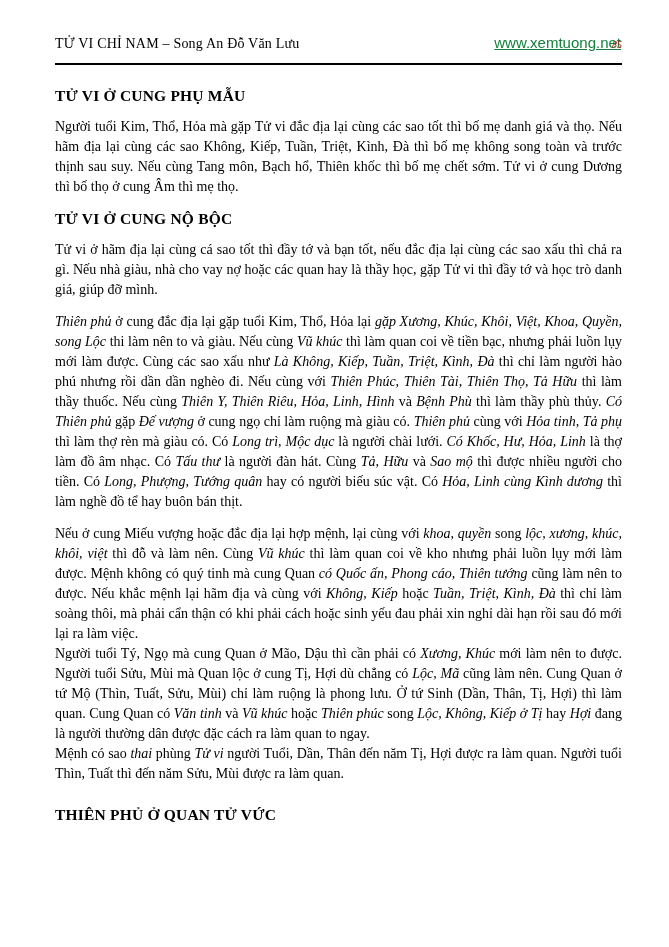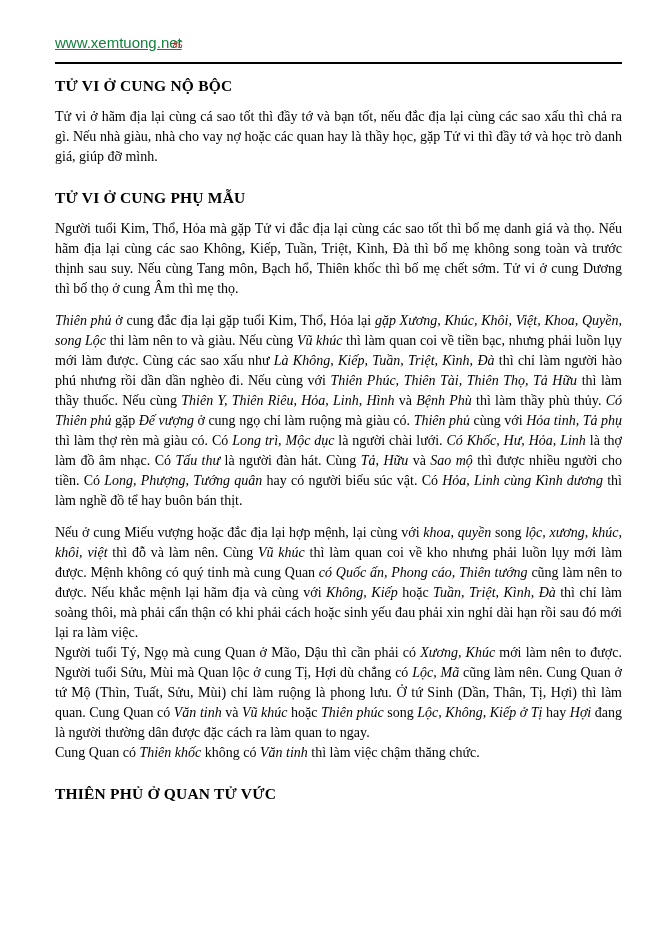--- a/index.html
+++ b/index.html
@@ -77,45 +77,46 @@
     font-style: italic;
     font-family: Liberation Serif, serif;
   }
 </style>
 </head>
 <body>
 
 <div class="page">
 
   <div class="doc-header">
+    <span class="title">TỬ VI CHỈ NAM – Song An Đỗ Văn Lưu</span>
     <span class="header-right">
       <a class="site-link">www.xemtuong.net</a>
       <span class="page-number">85</span>
     </span>
   </div>
 
   <hr class="header-rule">
 
   <div class="section">
-    <h2 class="section-heading first">TỬ VI Ở CUNG NỘ BỘC</h2>
-    <p class="lead"><span>Tử vi ở hãm địa lại cùng cá sao tốt thì đầy tớ và bạn tốt, nếu đắc địa lại cùng các sao xấu thì chả ra gì. Nếu nhà giàu, nhà cho vay nợ hoặc các quan hay là thầy học, gặp Tử vi thì đầy tớ và học trò danh giá, giúp đỡ mình.</span></p>
+    <h2 class="section-heading">TỬ VI Ở CUNG PHỤ MẪU</h2>
+    <p class="lead"><span>Người tuổi Kim, Thổ, Hỏa mà gặp Tử vi đắc địa lại cùng các sao tốt thì bố mẹ danh giá và thọ. Nếu hãm địa lại cùng các sao Không, Kiếp, Tuần, Triệt, Kình, Đà thì bố mẹ không song toàn và trước thịnh sau suy. Nếu cùng Tang môn, Bạch hổ, Thiên khốc thì bố mẹ chết sớm. Tử vi ở cung Dương thì bố thọ ở cung Âm thì mẹ thọ.</span></p>
   </div>
 
   <div class="section">
-    <h2 class="section-heading">TỬ VI Ở CUNG PHỤ MẪU</h2>
-    <p class="lead"><span>Người tuổi Kim, Thổ, Hỏa mà gặp Tử vi đắc địa lại cùng các sao tốt thì bố mẹ danh giá và thọ. Nếu hãm địa lại cùng các sao Không, Kiếp, Tuần, Triệt, Kình, Đà thì bố mẹ không song toàn và trước thịnh sau suy. Nếu cùng Tang môn, Bạch hổ, Thiên khốc thì bố mẹ chết sớm. Tử vi ở cung Dương thì bố thọ ở cung Âm thì mẹ thọ.</span></p>
+    <h2 class="section-heading first">TỬ VI Ở CUNG NỘ BỘC</h2>
+    <p class="lead"><span>Tử vi ở hãm địa lại cùng cá sao tốt thì đầy tớ và bạn tốt, nếu đắc địa lại cùng các sao xấu thì chả ra gì. Nếu nhà giàu, nhà cho vay nợ hoặc các quan hay là thầy học, gặp Tử vi thì đầy tớ và học trò danh giá, giúp đỡ mình.</span></p>
   </div>
 
   <div class="section">
     <p class="lead"><em>Thiên phủ</em><span> ở cung đắc địa lại gặp tuổi Kim, Thổ, Hỏa lại </span><em>gặp Xương, Khúc, Khôi, Việt, Khoa, Quyền, song Lộc</em><span> thi làm nên to và giàu. Nếu cùng </span><em>Vũ khúc</em><span> thì làm quan coi về tiền bạc, nhưng phải luồn lụy mới làm được. Cùng các sao xấu như </span><em>Là Không, Kiếp, Tuần, Triệt, Kình, Đà</em><span> thì chỉ làm người hào phú nhưng rồi dần dần nghèo đi. Nếu cùng với </span><em>Thiên Phúc, Thiên Tài, Thiên Thọ, Tả Hữu</em><span> thì làm thầy thuốc. Nếu cùng </span><em>Thiên Y, Thiên Riêu, Hỏa, Linh, Hình</em><span> và </span><em>Bệnh Phù</em><span> thì làm thầy phù thủy. </span><em>Có Thiên phủ</em><span> gặp </span><em>Đế vượng</em><span> ở cung ngọ chỉ làm ruộng mà giàu có. </span><em>Thiên phủ</em><span> cùng với </span><em>Hỏa tinh, Tả phụ</em><span> thì làm thợ rèn mà giàu có. Có </span><em>Long trì, Mộc dục</em><span> là người chài lưới. </span><em>Có Khốc, Hư, Hỏa, Linh</em><span> là thợ làm đồ âm nhạc. Có </span><em>Tấu thư</em><span> là người đàn hát. Cùng </span><em>Tả, Hữu</em><span> và </span><em>Sao mộ</em><span> thì được nhiều người cho tiền. Có </span><em>Long, Phượng, Tướng quân</em><span> hay có người biếu súc vật. Có </span><em>Hỏa, Linh cùng Kình dương</em><span> thì làm nghề đồ tể hay buôn bán thịt.</span></p>
   </div>
 
   <div class="section">
     <p class="lead"><span>Nếu ở cung Miếu vượng hoặc đắc địa lại hợp mệnh, lại cùng với </span><em>khoa, quyền</em><span> song </span><em>lộc, xương, khúc, khôi, việt</em><span> thì đỗ và làm nên. Cùng </span><em>Vũ khúc</em><span> thì làm quan coi về kho nhưng phải luồn lụy mới làm được. Mệnh không có quý tinh mà cung Quan </span><em>có Quốc ấn, Phong cáo, Thiên tướng</em><span> cũng làm nên to được. Nếu khắc mệnh lại hãm địa và cùng với </span><em>Không, Kiếp</em><span> hoặc </span><em>Tuần, Triệt, Kình, Đà</em><span> thì chỉ làm soàng thôi, mà phải cẩn thận có khi phải cách hoặc sinh yếu đau phải xin nghỉ dài hạn rồi sau đó mới lại ra làm việc.</span></p>
     <p><span>Người tuổi Tý, Ngọ mà cung Quan ở Mão, Dậu thì cần phải có </span><em>Xương, Khúc</em><span> mới làm nên to được. Người tuổi Sửu, Mùi mà Quan lộc ở cung Tị, Hợi dù chẳng có </span><em>Lộc, Mã</em><span> cũng làm nên. Cung Quan ở tứ Mộ (Thìn, Tuất, Sửu, Mùi) chỉ làm ruộng là phong lưu. Ở tứ Sinh (Dần, Thân, Tị, Hợi) thì làm quan. Cung Quan có </span><em>Văn tinh</em><span> và </span><em>Vũ khúc</em><span> hoặc </span><em>Thiên phúc</em><span> song </span><em>Lộc, Không, Kiếp ở Tị</em><span> hay </span><em>Hợi</em><span> đang là người thường dân được đặc cách ra làm quan to ngay.</span></p>
-    <p><span>Cung Quan có </span><em>Thiên khốc</em><span> không có </span><em>Văn tinh</em><span> thì làm việc chậm thăng chức.</span></p>
+    <p><span>Mệnh có sao </span><em>thai</em><span> phùng </span><em>Tử vi</em><span> người Tuổi, Dần, Thân đến năm Tị, Hợi được ra làm quan. Người tuổi Thìn, Tuất thì đến năm Sửu, Mùi được ra làm quan.</span></p>
   </div>
 
   <div class="section">
     <h2 class="section-heading">THIÊN PHỦ Ở QUAN TỬ VỨC</h2>
   </div>
 
 </div>
 
 </body></html>

